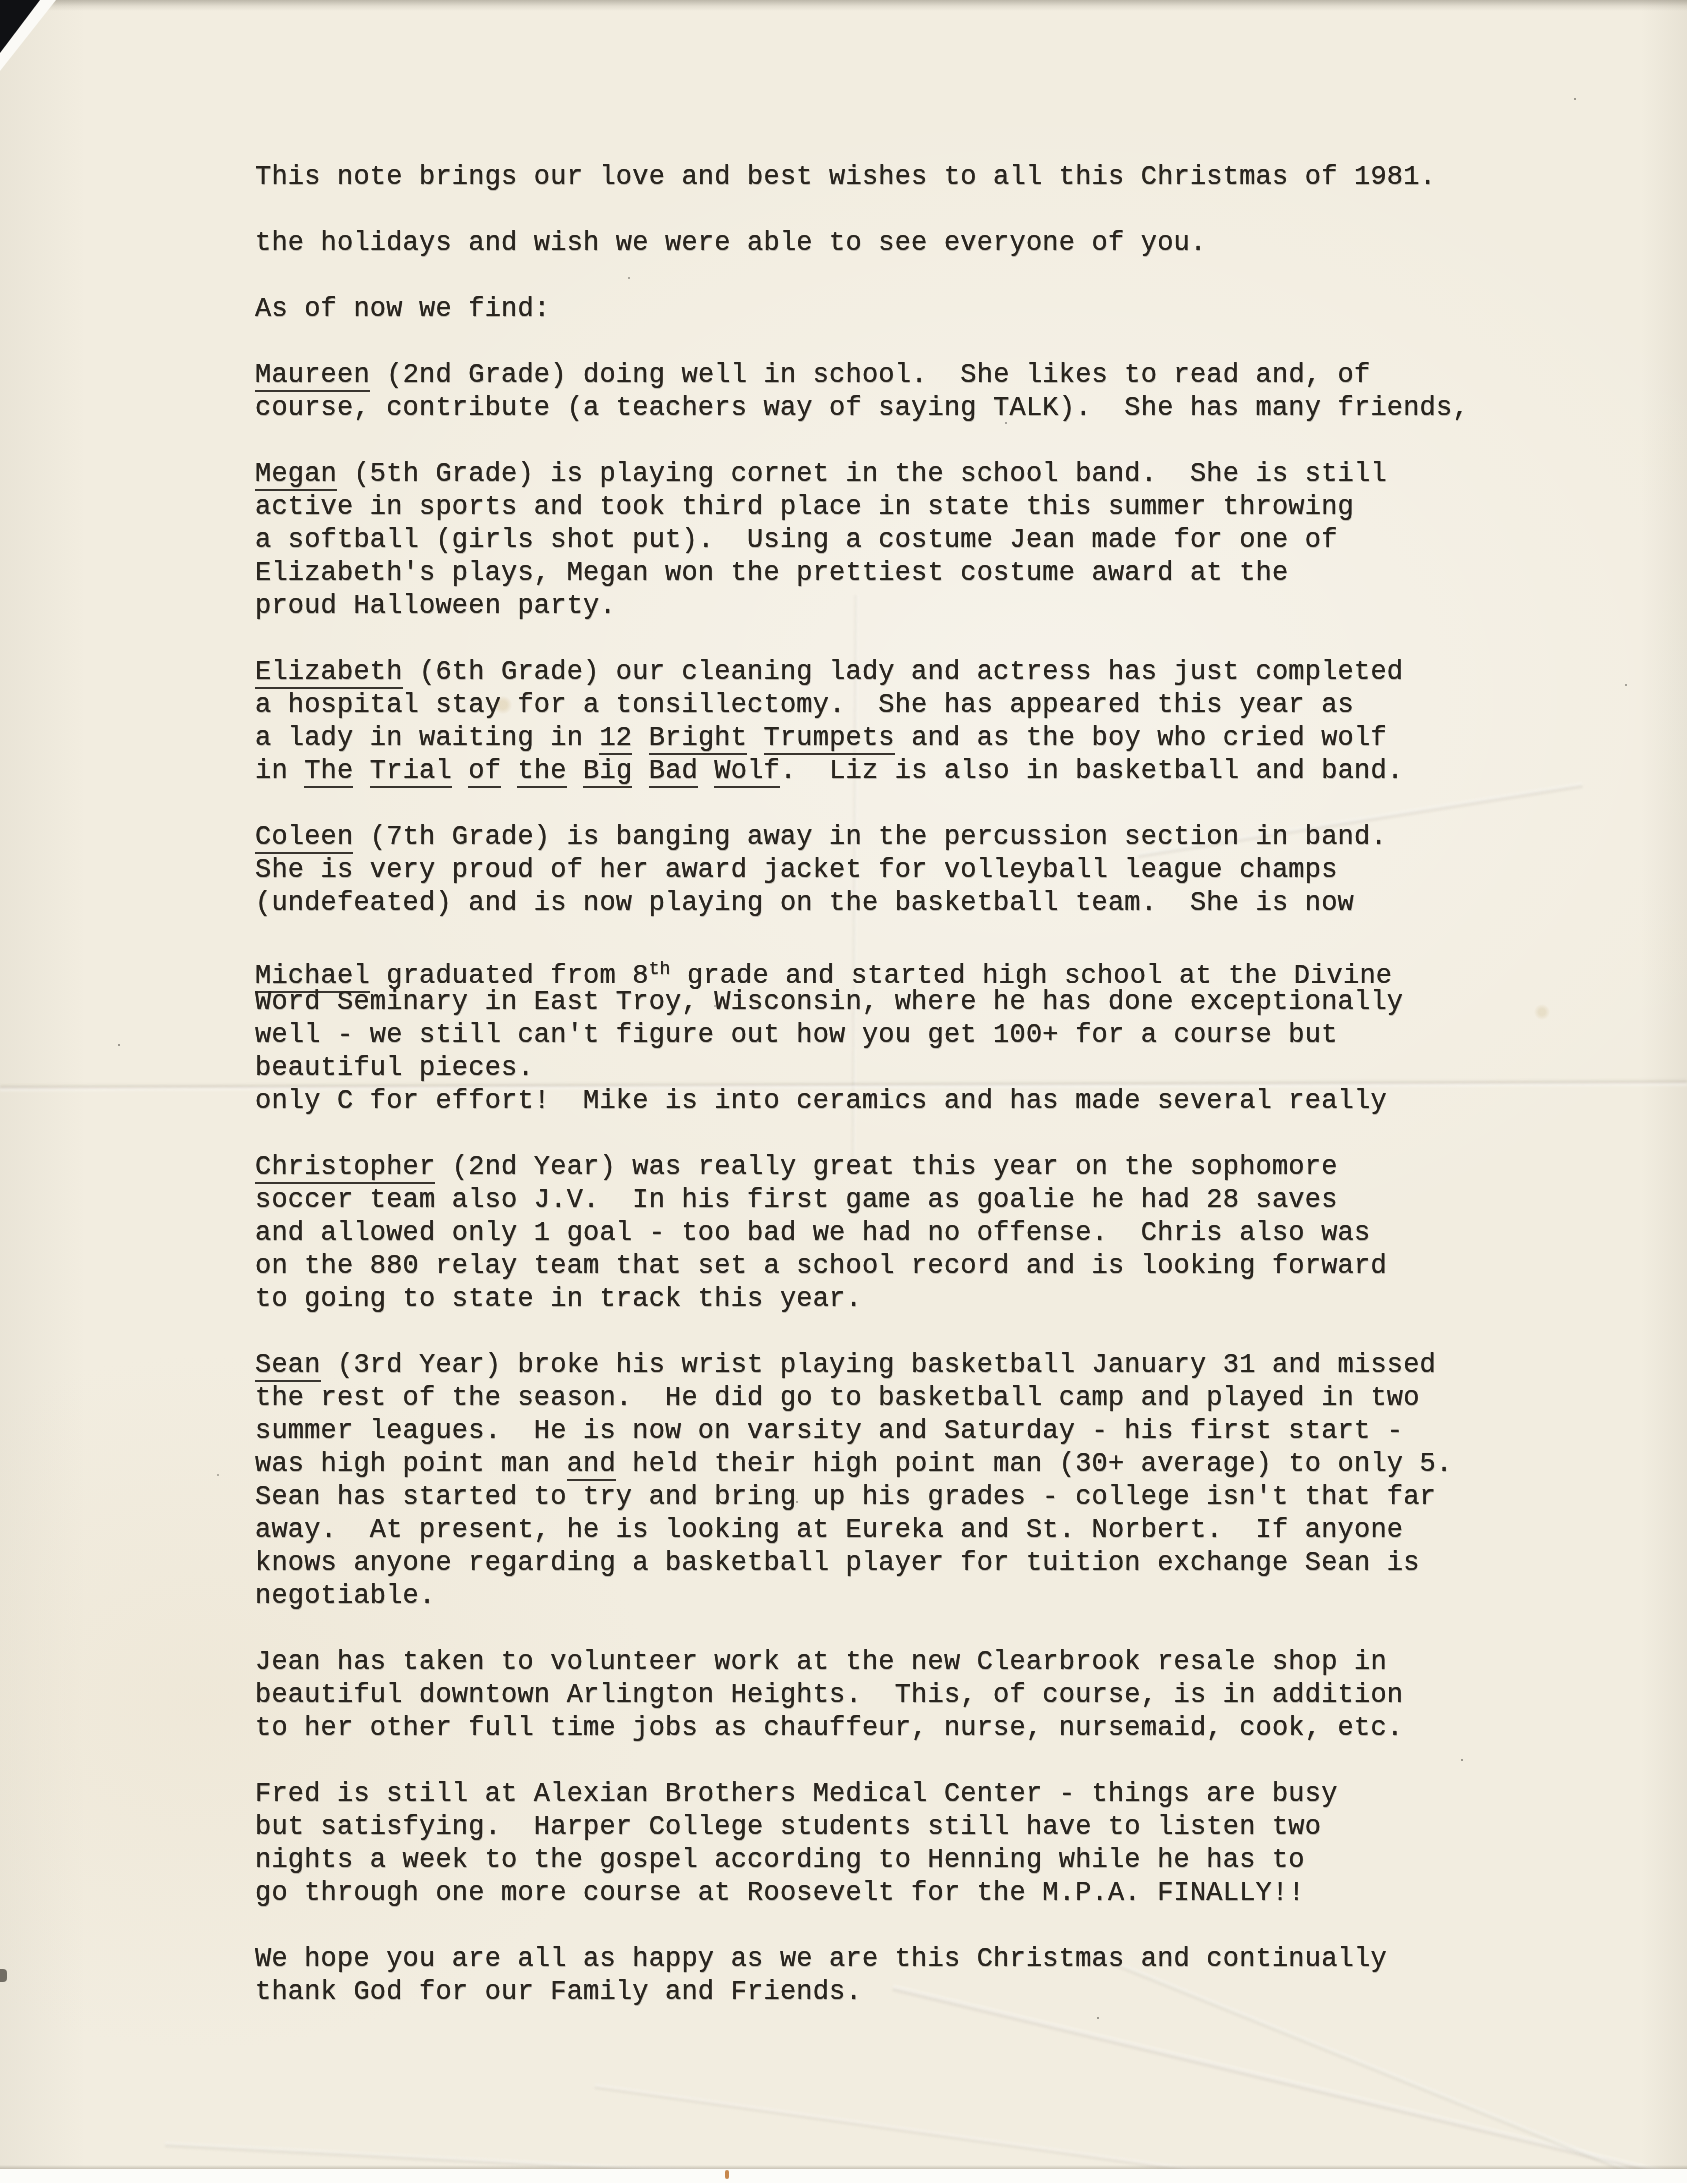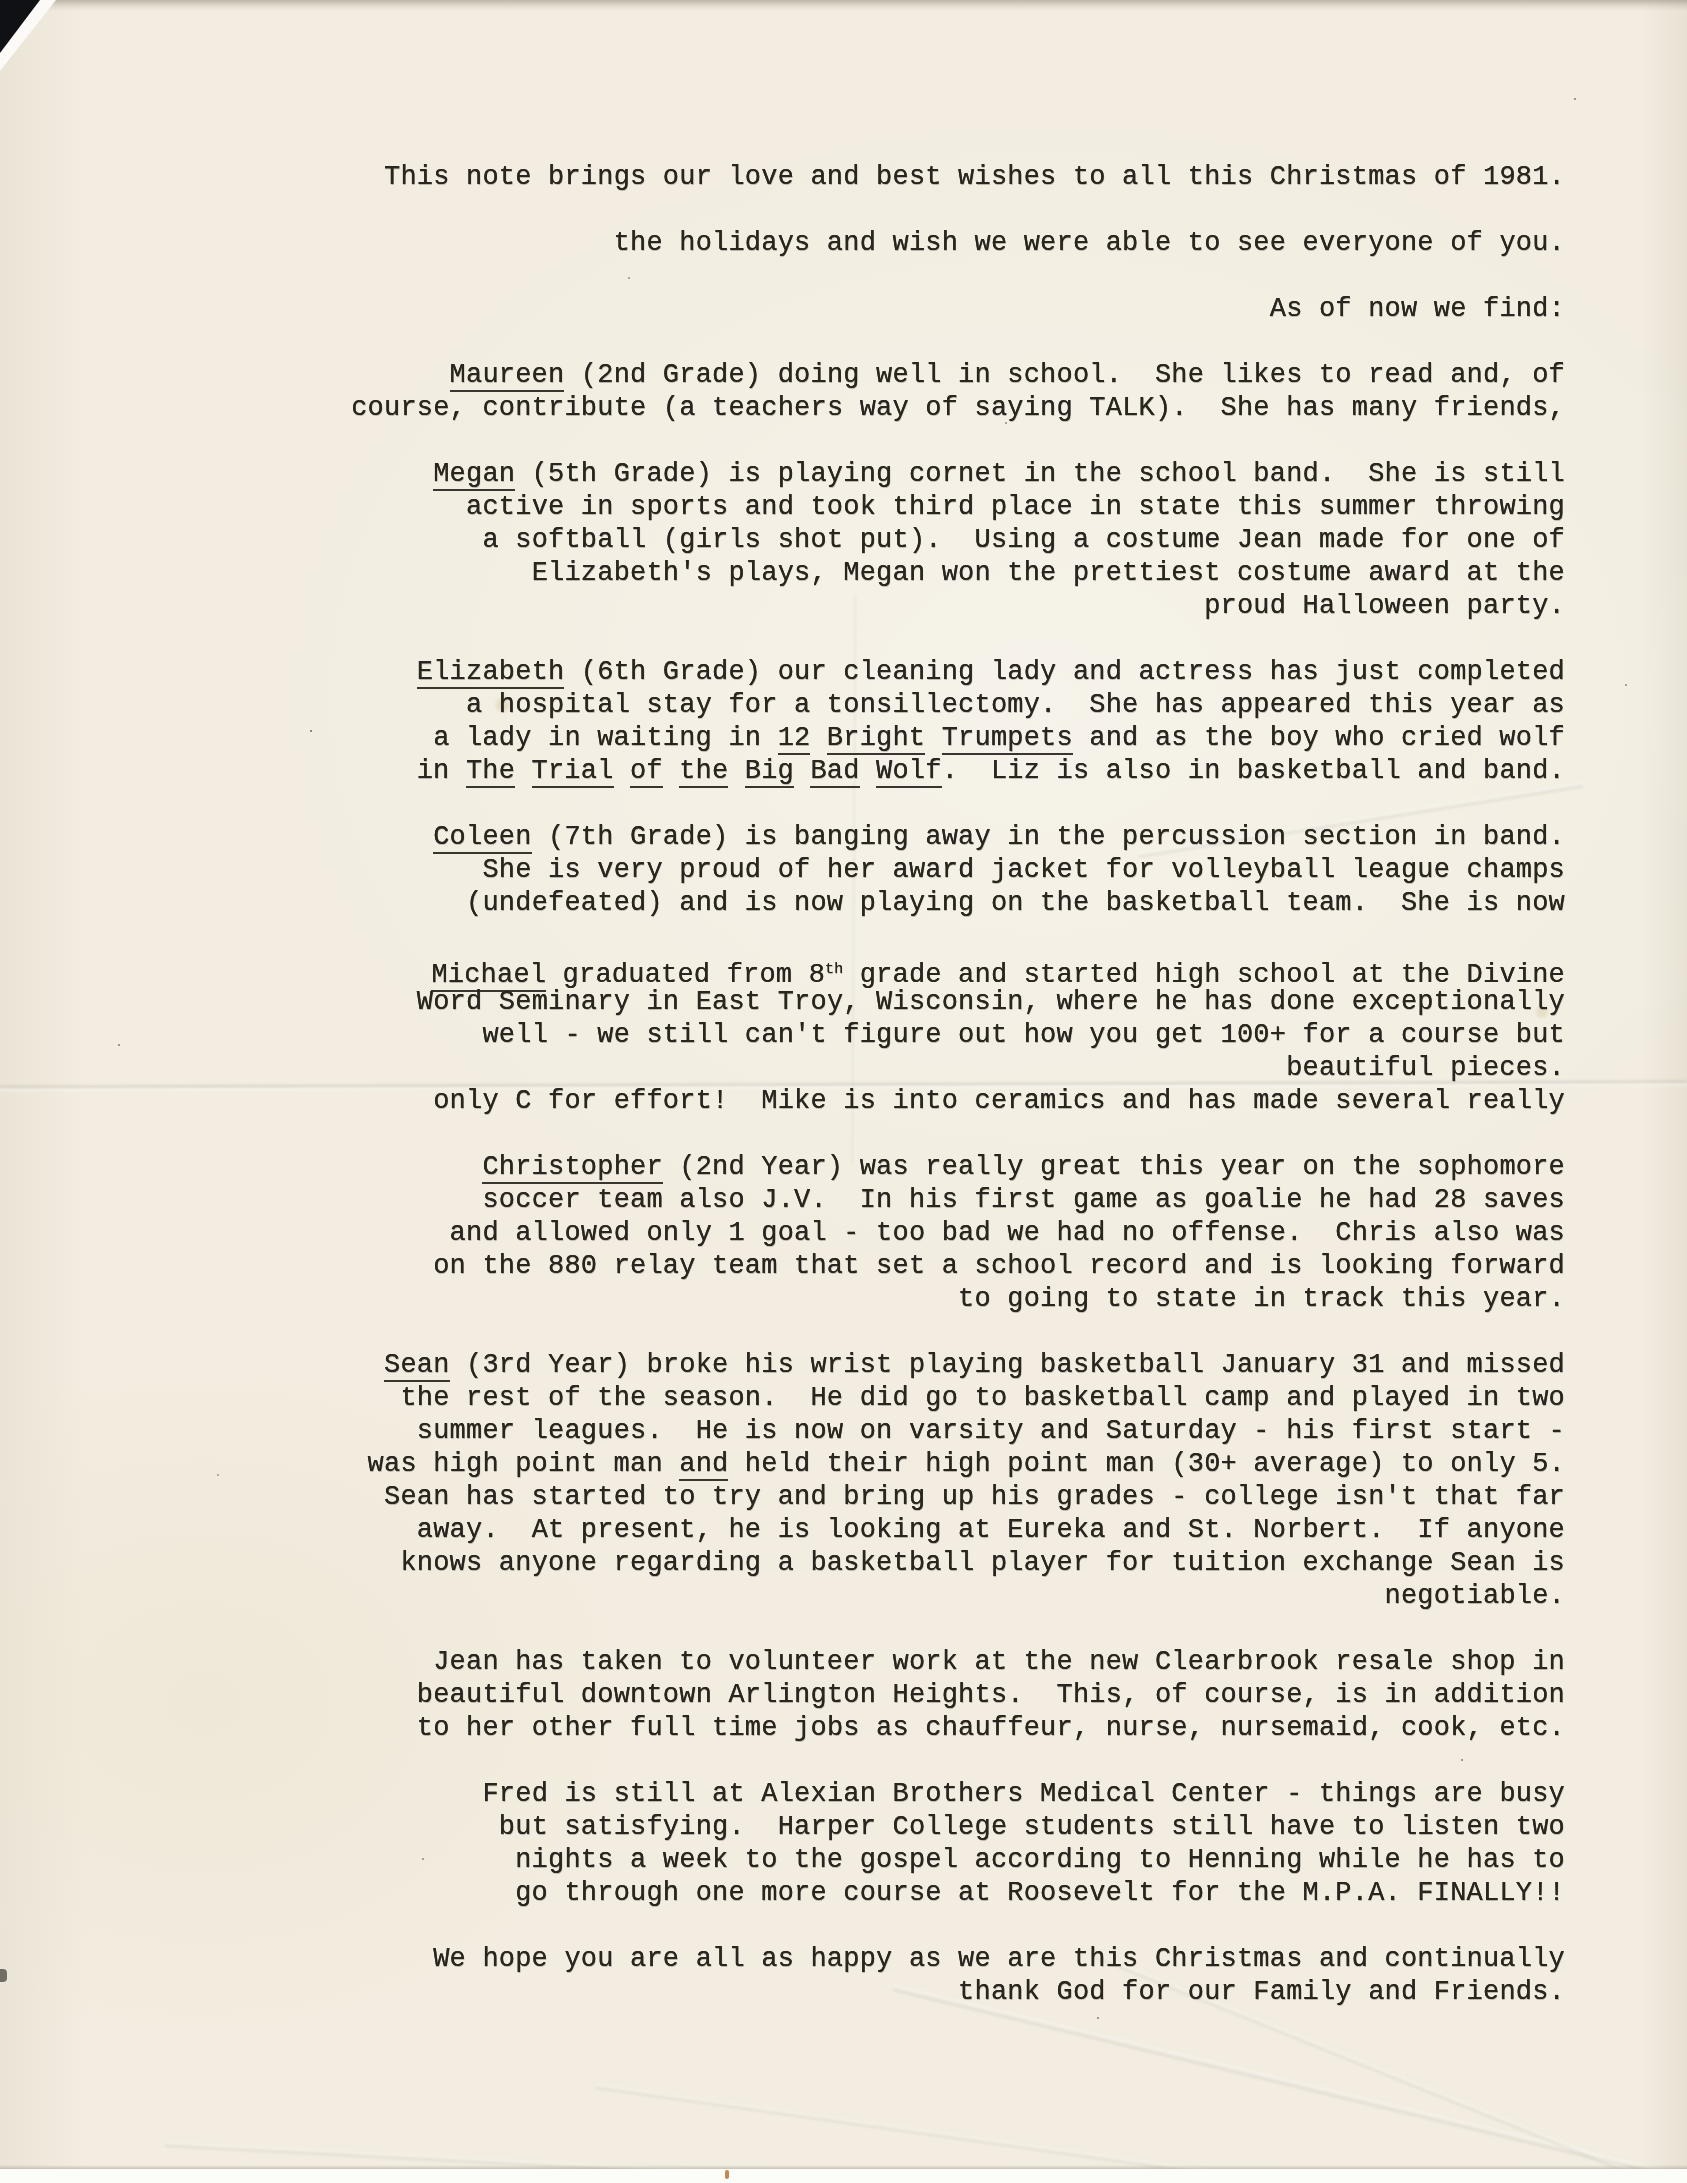--- a/index.html
+++ b/index.html
@@ -97,27 +97,27 @@
   }
   .orange-speck{
     position:absolute;left:725px;top:2170px;width:4px;height:9.3px;
     background:#c07a3a;border-radius:2px;opacity:0.9;
   }
   .letter{
     position:absolute;left:255px;top:161px;width:1310px;
     font-size:27px;line-height:33px;letter-spacing:0.2px;
     color:#29251f;
     text-shadow:0 0 0.5px rgba(41,37,31,0.9), 0.4px 0.5px 0 rgba(41,37,31,0.28);
-    font-kerning:none;font-variant-ligatures:none;text-align:right;
+    font-kerning:none;font-variant-ligatures:none;
   }
   .para{margin:0 0 33px 0;}
   .para:last-child{margin-bottom:8px;}
   .line{white-space:pre;height:33px;}
   .u{border-bottom:2.6px solid rgba(41,37,31,0.92);}
-  .sup{font-size:15px;vertical-align:8.6px;letter-spacing:0.1px;}
+  .sup{font-size:18px;vertical-align:8.6px;letter-spacing:0.1px;}
 </style>
 </head>
 <body>
 
 <div class="page">
   <div class="top-band"></div>
   <div class="edge-sliver"></div>
   <div class="corner"></div>
 
   <div class="crease crease-v"></div>

